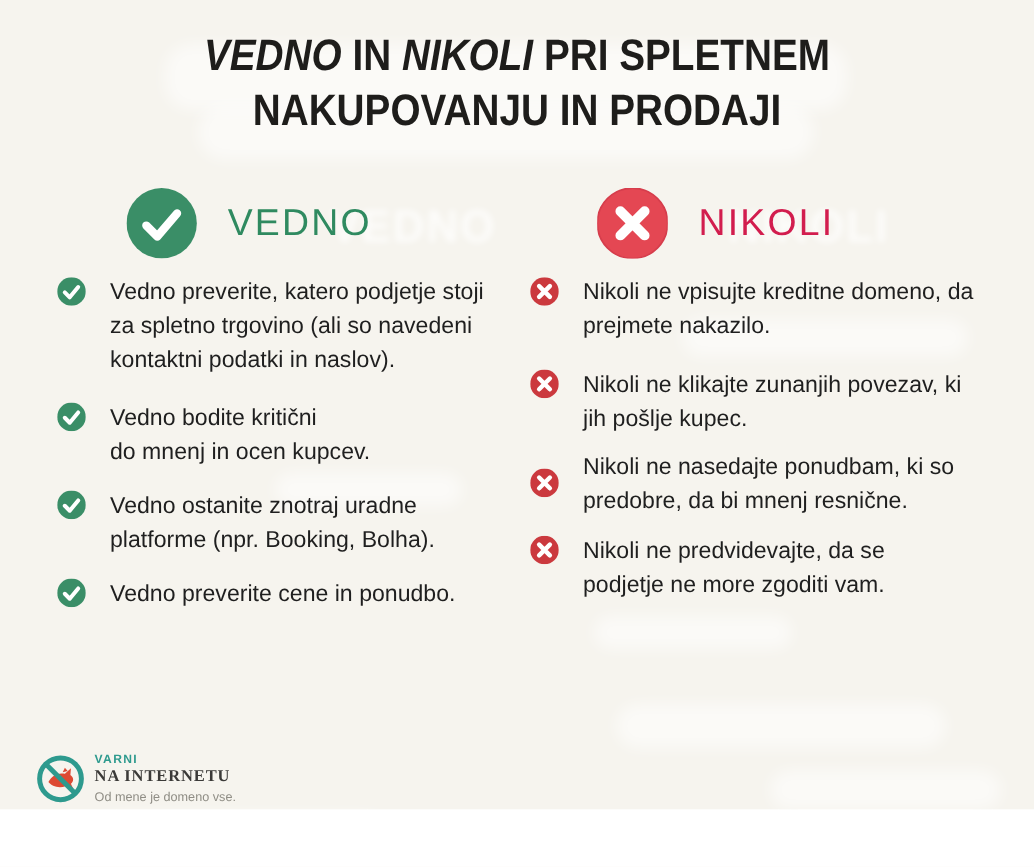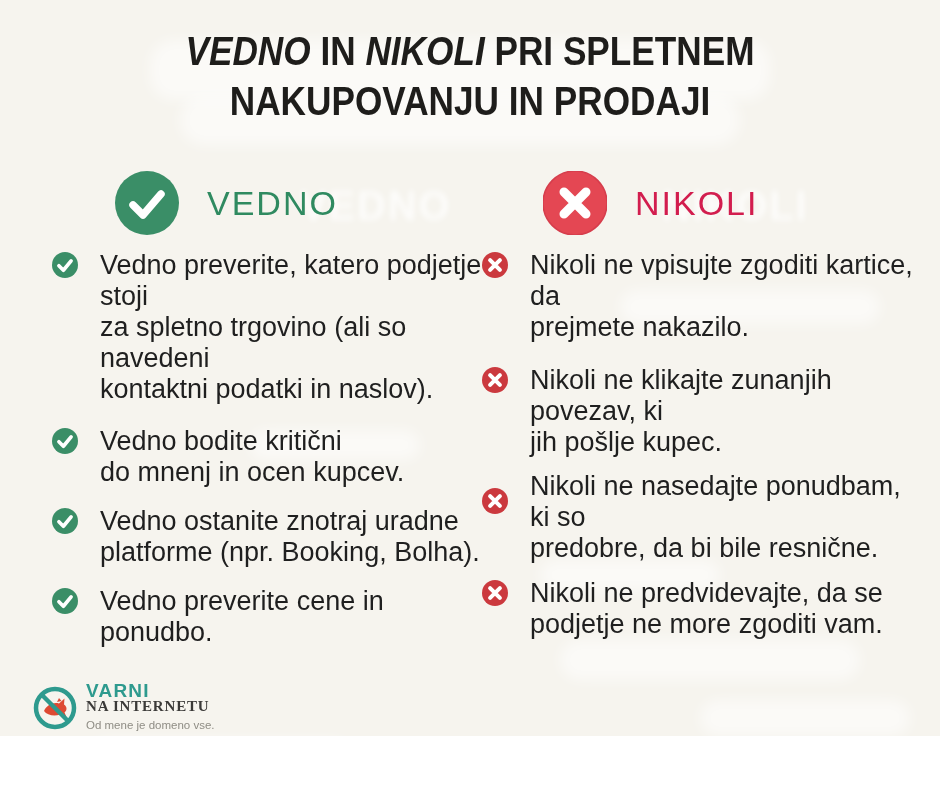--- a/index.html
+++ b/index.html
@@ -75,36 +75,36 @@
   .items.right li{margin-bottom:13px;}
   .items.right li:nth-child(1){margin-bottom:22px;}
   .items.right li:nth-child(3){margin-bottom:14px;}
   .bullet{
     position:absolute;left:0;top:2px;
     width:26px;height:26px;
   }
   .items.right li:nth-child(3) .bullet{top:17px;}
   .item-text{
     margin:0;
-    font-size:27px;
+    font-size:21px;
     line-height:31px;
     color:#1f1f1f;
     white-space:pre-line;
   }
   
   .logo{
     position:absolute;
     left:33px;top:684px;
     display:flex;
     align-items:center;
   }
   .logo-mark{width:44px;height:44px;display:block;}
   .logo-text{margin-left:9px;}
   .logo-brand1{
-    font-size:19px;font-weight:bold;color:#2e9a8e;
+    font-size:11px;font-weight:bold;color:#2e9a8e;
     letter-spacing:1.2px;line-height:14px;
   }
   .logo-brand2{
     font-size:15px;font-weight:bold;color:#3b3a38;
     letter-spacing:0.8px;line-height:17px;font-family:Liberation Serif, serif;
   }
   .logo-tagline{
     font-size:11.5px;color:#8f8d85;
     line-height:14px;margin-top:3px;
   }
@@ -179,38 +179,38 @@
       <p class="item-text">Vedno preverite cene in ponudbo.</p>
     </li>
   </ul>
 
   <ul class="items right">
     <li>
       <svg class="bullet" viewBox="0 0 64 64">
         <circle cx="32" cy="32" r="32" fill="#cb393e"></circle>
         <path d="M20 20 L44 44 M44 20 L20 44" fill="none" stroke="#ffffff" stroke-width="10" stroke-linecap="round"></path>
       </svg>
-      <p class="item-text">Nikoli ne vpisujte zgoditi kartice, da
+      <p class="item-text">Nikoli ne vpisujte kreditne domeno, da
 prejmete nakazilo.</p>
     </li>
     <li>
       <svg class="bullet" viewBox="0 0 64 64">
         <circle cx="32" cy="32" r="32" fill="#cb393e"></circle>
         <path d="M20 20 L44 44 M44 20 L20 44" fill="none" stroke="#ffffff" stroke-width="10" stroke-linecap="round"></path>
       </svg>
       <p class="item-text">Nikoli ne klikajte zunanjih povezav, ki
 jih pošlje kupec.</p>
     </li>
     <li>
       <svg class="bullet" viewBox="0 0 64 64">
         <circle cx="32" cy="32" r="32" fill="#cb393e"></circle>
         <path d="M20 20 L44 44 M44 20 L20 44" fill="none" stroke="#ffffff" stroke-width="10" stroke-linecap="round"></path>
       </svg>
       <p class="item-text">Nikoli ne nasedajte ponudbam, ki so
-predobre, da bi bile resnične.</p>
+predobre, da bi mnenj resnične.</p>
     </li>
     <li>
       <svg class="bullet" viewBox="0 0 64 64">
         <circle cx="32" cy="32" r="32" fill="#cb393e"></circle>
         <path d="M20 20 L44 44 M44 20 L20 44" fill="none" stroke="#ffffff" stroke-width="10" stroke-linecap="round"></path>
       </svg>
       <p class="item-text">Nikoli ne predvidevajte, da se
 podjetje ne more zgoditi vam.</p>
     </li>
   </ul>

